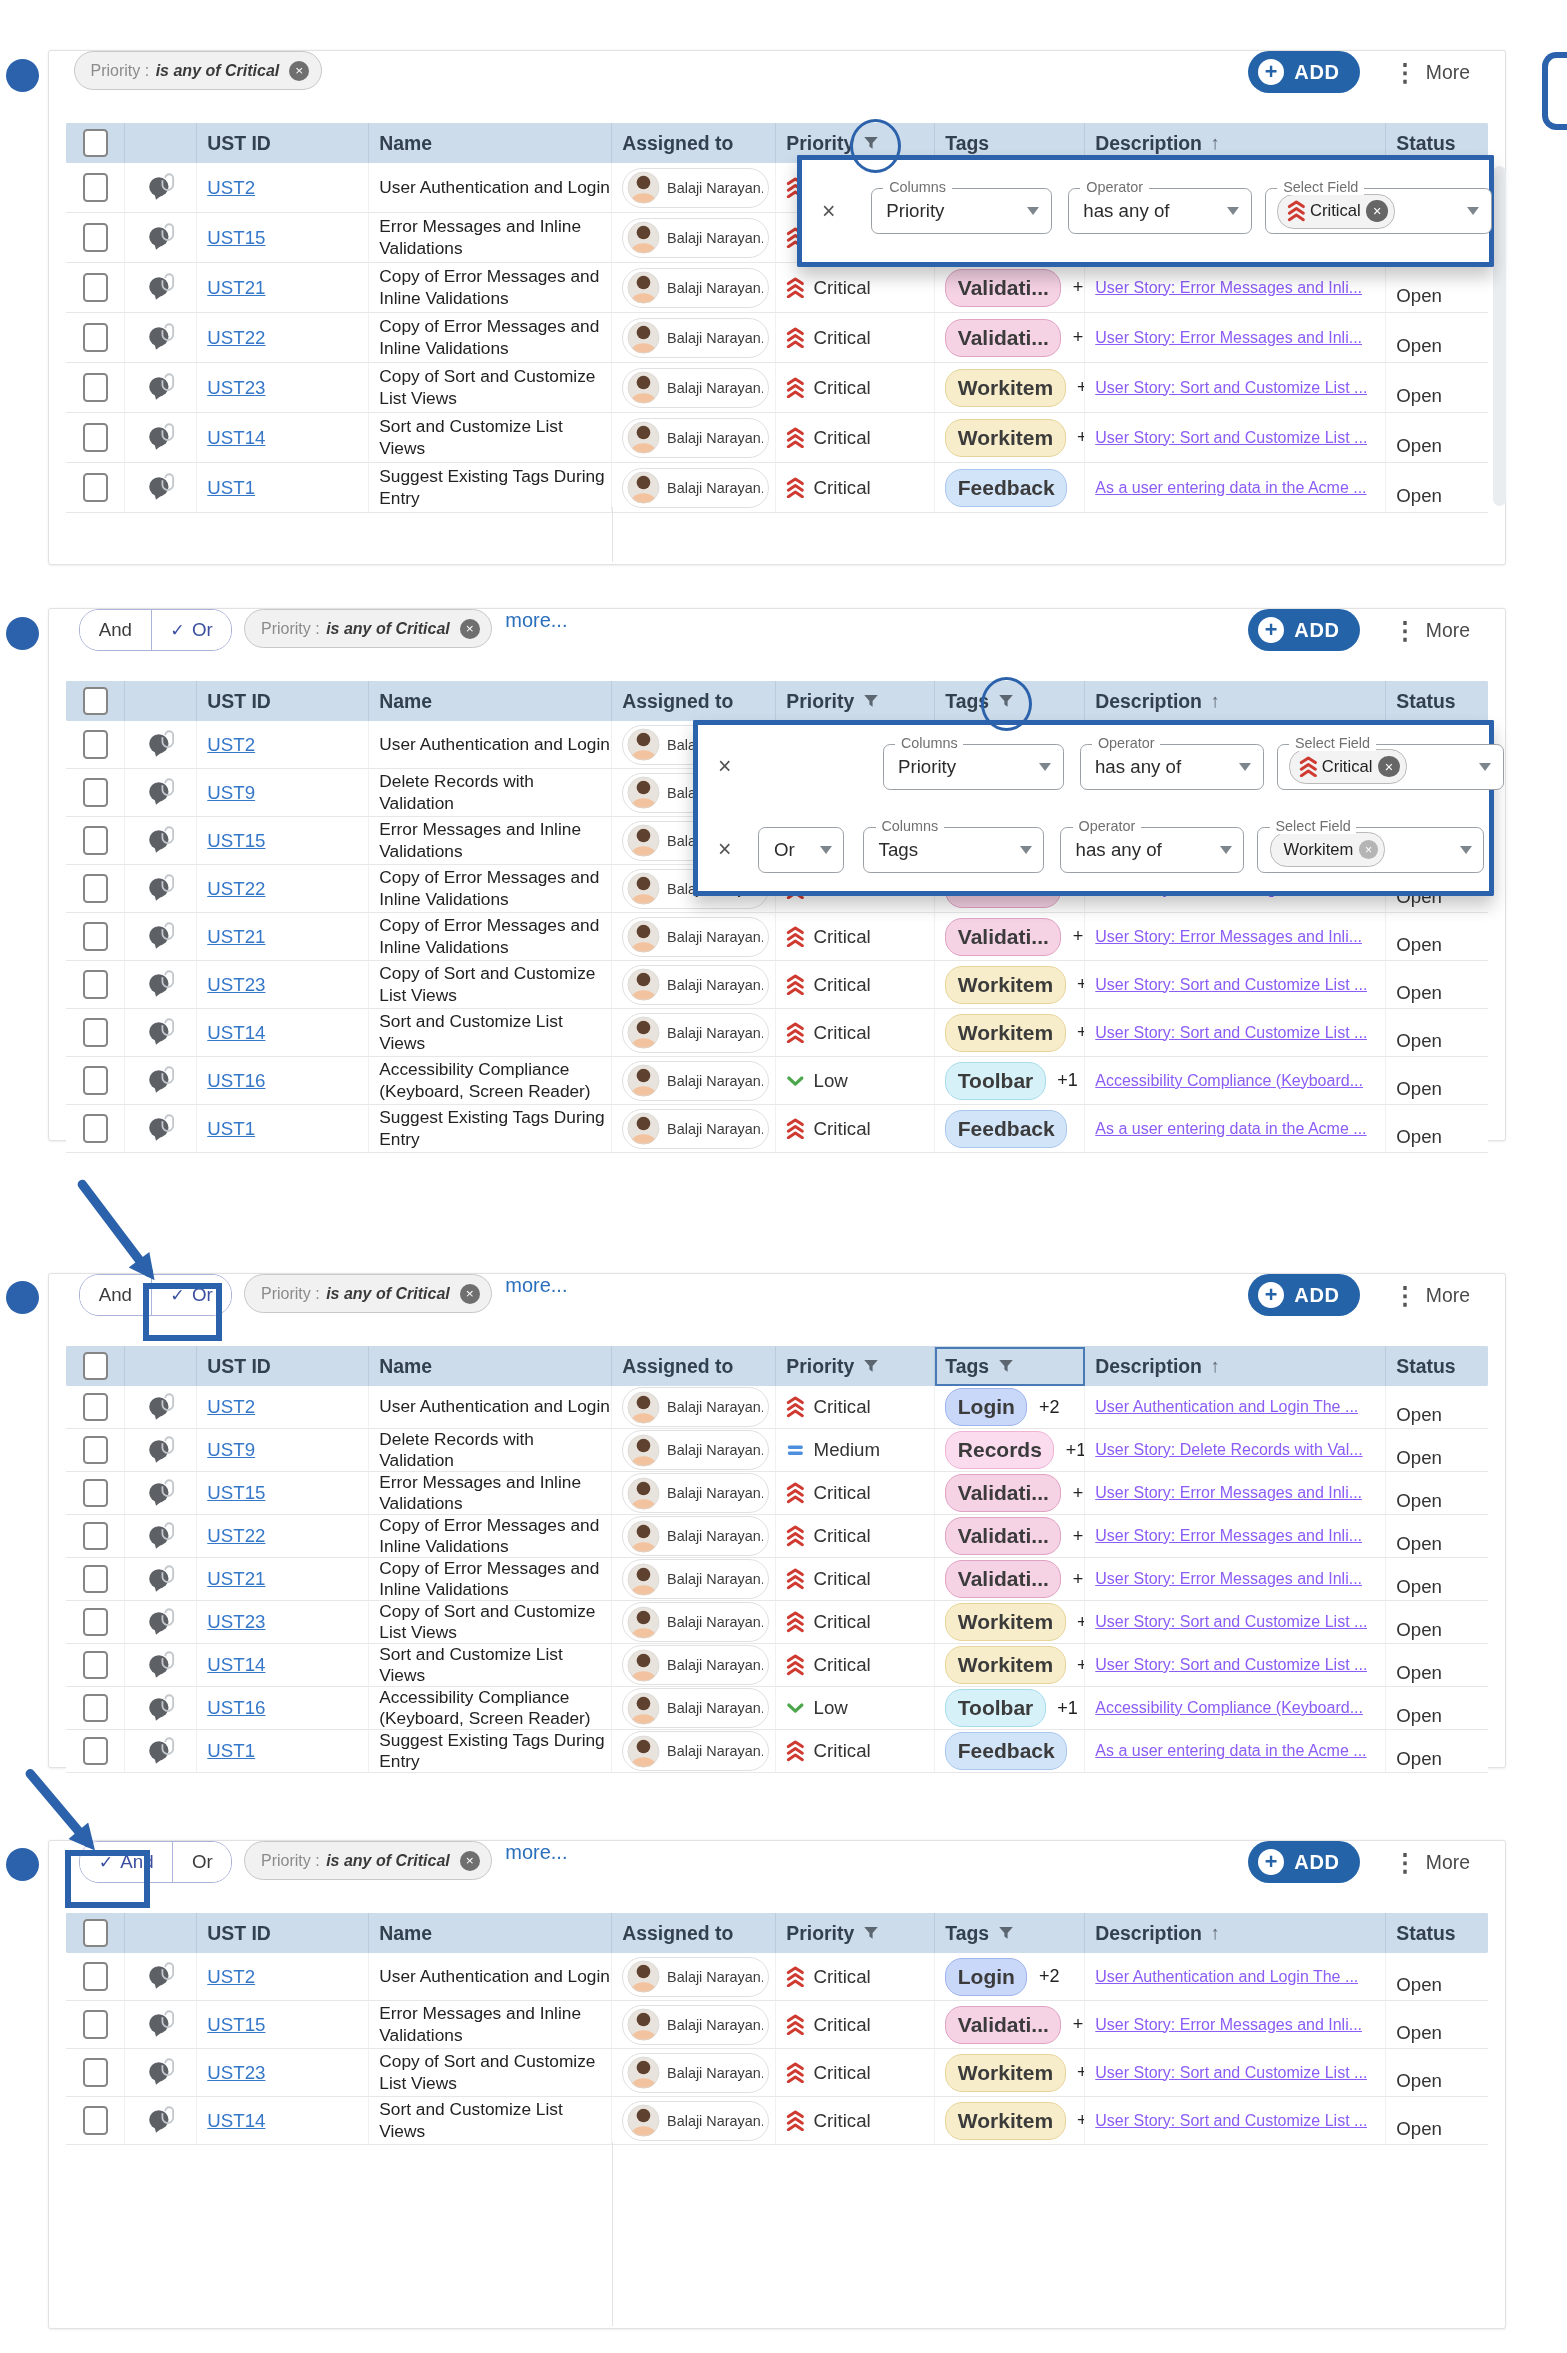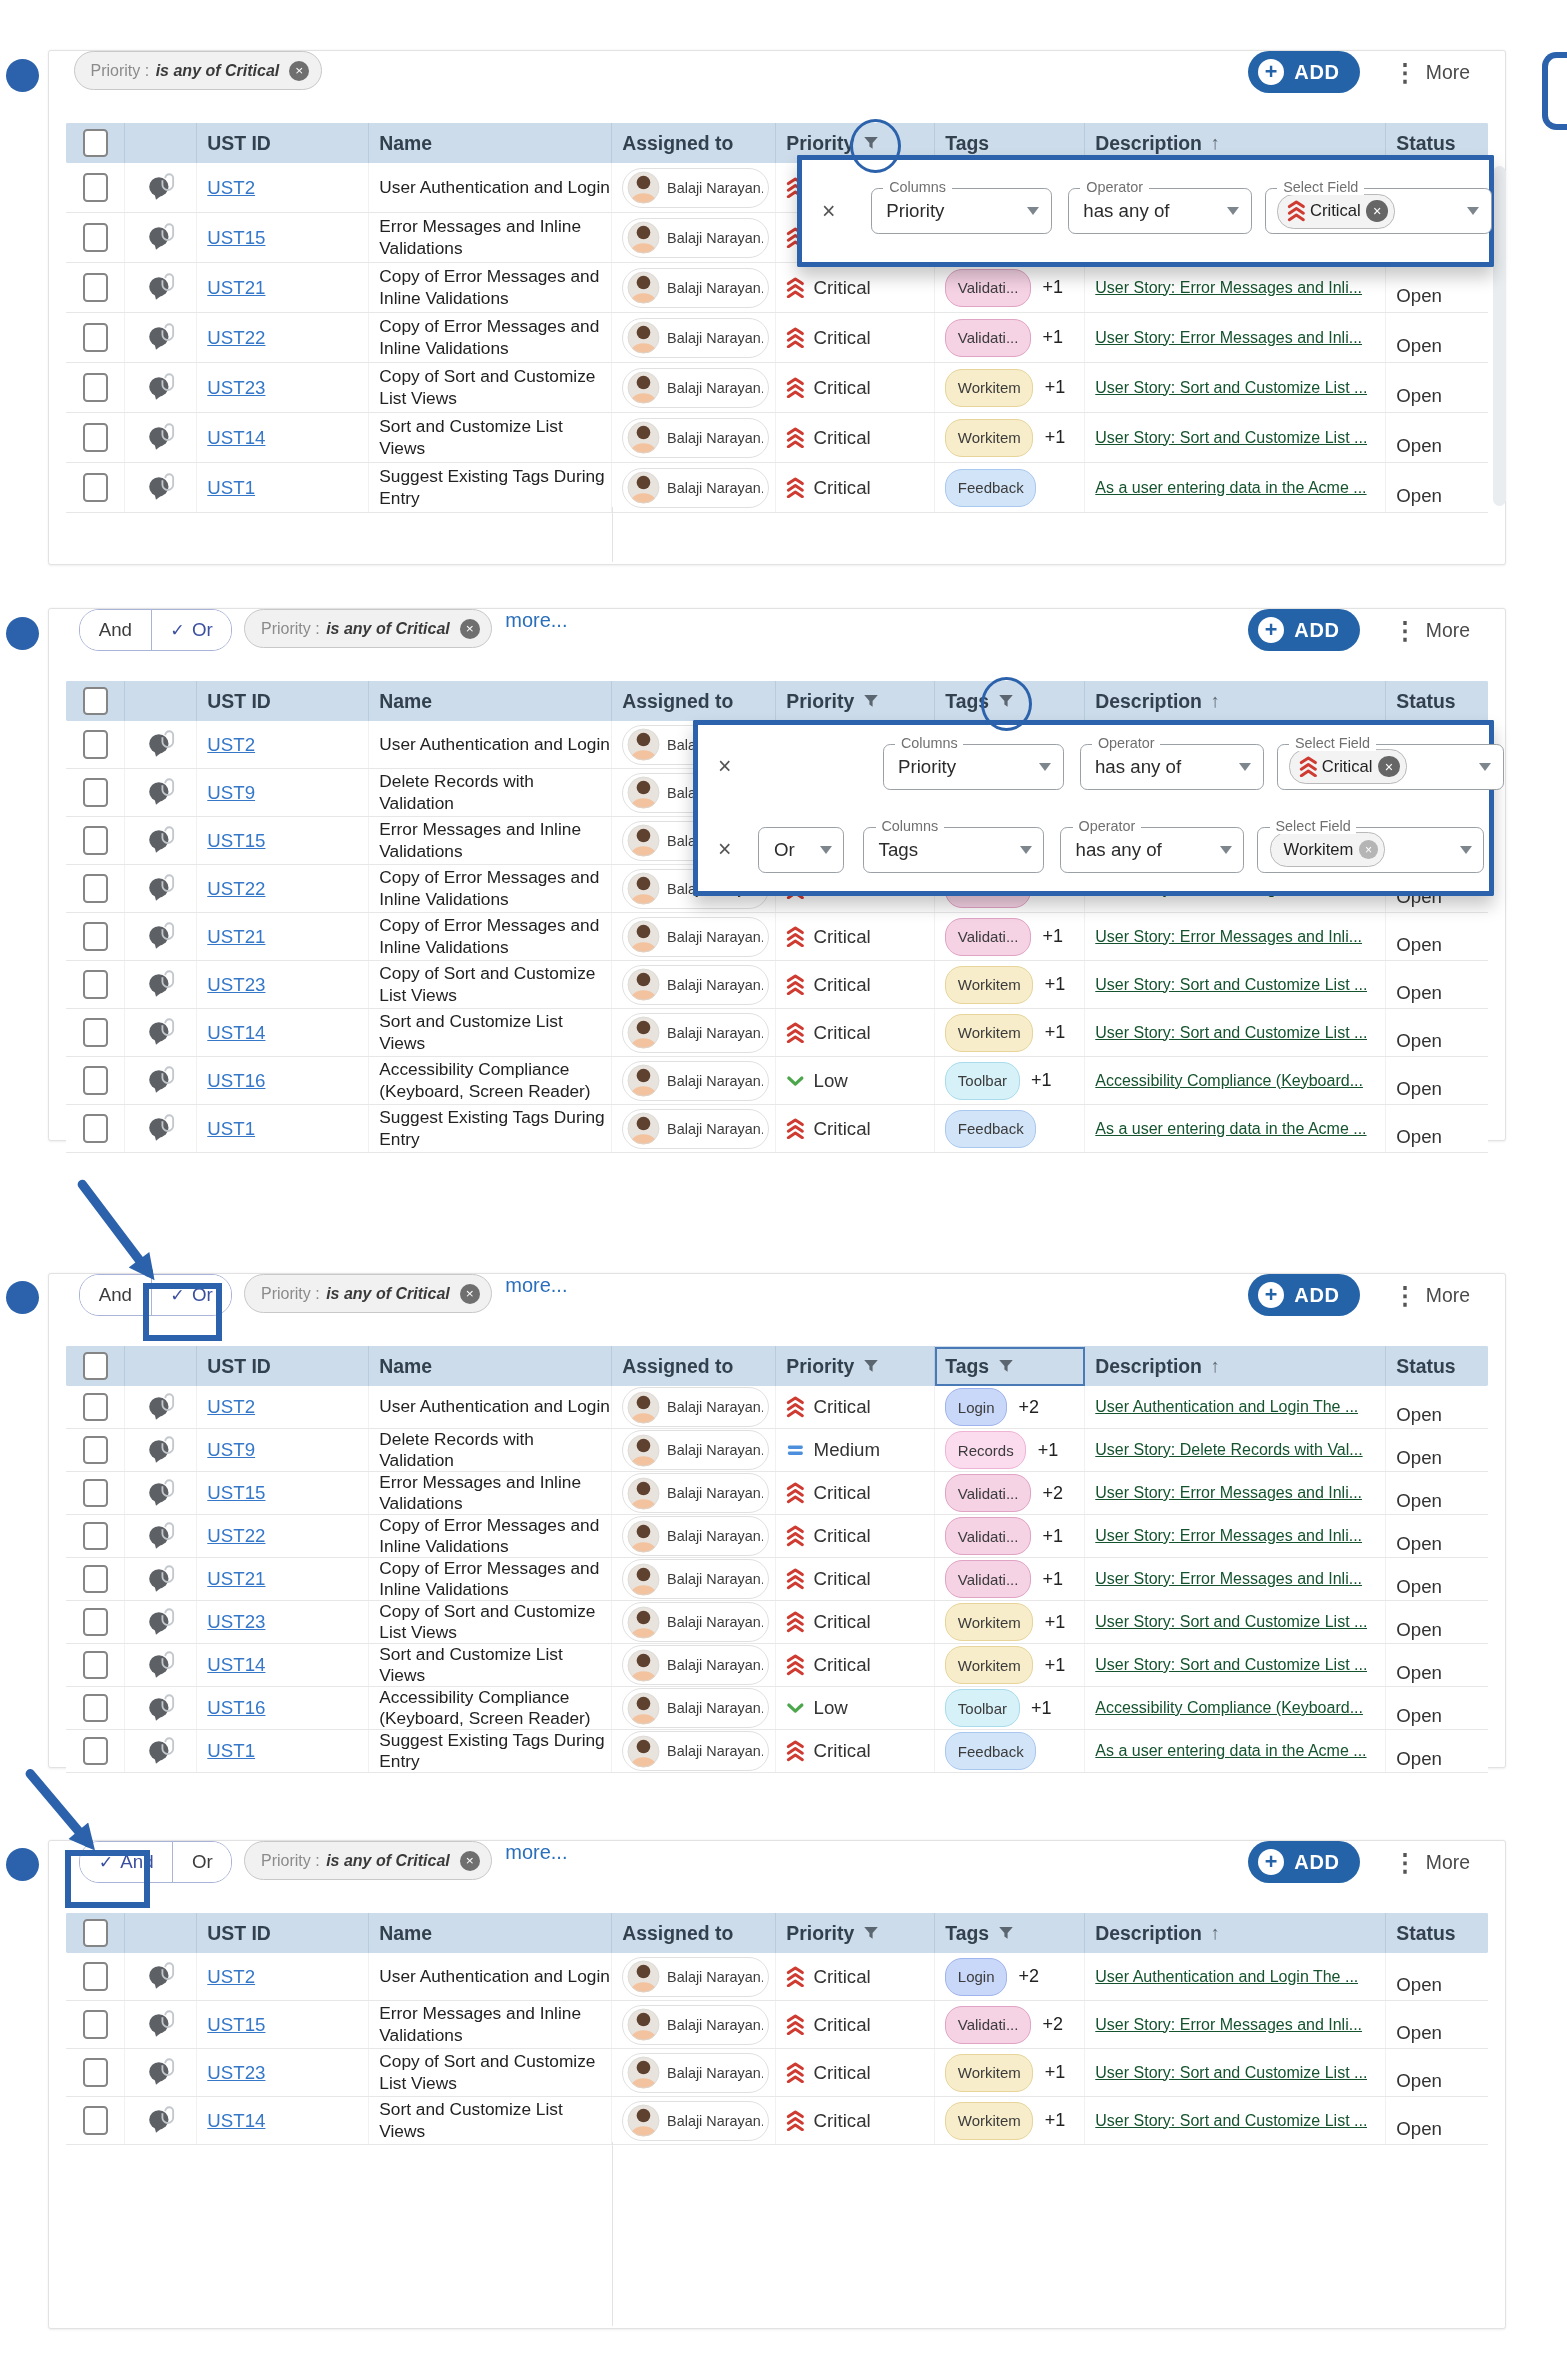--- a/index.html
+++ b/index.html
@@ -31,29 +31,29 @@
   .trow{border-bottom:0.7px solid #e7e7e7;background:#fff;}
   .td{display:flex;align-items:center;padding-left:10px;font-size:18.7px;color:#333;border-right:0.7px solid #f1f1f1;overflow:hidden;box-sizing:border-box;}
   .td.c{justify-content:center;padding-left:0;}
   .td:last-child{border-right:none;margin-top:16px;}
   .cb{width:21.6px;height:24.5px;border:2.2px solid #858585;border-radius:4.3px;background:#fff;flex:none;cursor:pointer;}
   .ust{color:#3577c8;text-decoration:underline;font-size:18.7px;cursor:pointer;}
   .nm{font-size:17.3px;color:#222;line-height:1.22;}
   .apill{display:flex;align-items:center;height:40px;width:147px;border:1.4px solid #e0e0e0;border-radius:20px;background:#fff;padding:0 5.8px 0 3.6px;box-sizing:border-box;cursor:pointer;}
   .aname{margin-left:7.2px;font-size:14.4px;color:#3b3b3b;white-space:nowrap;overflow:hidden;}
   .prio-ic{display:flex;margin-right:8.6px;flex:none;}
-  .tag{display:flex;align-items:center;justify-content:center;height:36px;padding:0 11.5px;border-radius:17px;font-size:15px;color:#3b3b3b;border:1.1px solid;white-space:nowrap;}
+  .tag{display:flex;align-items:center;justify-content:center;height:36px;padding:0 11.5px;border-radius:17px;font-size:21px;color:#3b3b3b;border:1.1px solid;white-space:nowrap;font-weight:bold;}
   .tag-login{background:#c9d7f8;border-color:#9fb4ee;}
   .tag-records{background:#fadcee;border-color:#efb3d6;}
   .tag-validation{background:#f5d2e4;border-color:#e0a3c4;}
   .tag-workitem{background:#f8edca;border-color:#e6d49a;}
   .tag-toolbar{background:#d6f1f8;border-color:#a8dcec;}
   .tag-feedback{background:#d2e4f8;border-color:#a9c8ef;}
   .extra{margin-left:11.5px;font-size:18px;color:#222;}
-  .desc-a{color:#14532d;text-decoration:underline;font-size:16px;white-space:nowrap;overflow:hidden;cursor:pointer;}
+  .desc-a{color:#8b5cf6;text-decoration:underline;font-size:16px;white-space:nowrap;overflow:hidden;cursor:pointer;}
   .status{font-size:18.7px;color:#333;}
   .popup{position:absolute;border:5.8px solid #2b62ab;background:#fff;box-shadow:0 10px 17.3px rgba(0,0,0,.22);display:flex;flex-direction:column;justify-content:center;z-index:30;box-sizing:border-box;border-radius:1.4px;}
   .popup-row{display:flex;align-items:center;flex:1;}
   .px{width:24.5px;text-align:center;font-size:23px;color:#555;margin-left:14.4px;flex:none;cursor:pointer;}
   .fs{position:relative;height:46px;border:1.4px solid #9aa0a6;border-radius:7.2px;display:flex;align-items:center;background:#fff;box-sizing:border-box;flex:none;cursor:pointer;}
   .fs-legend{position:absolute;top:-10px;left:11.5px;background:#fff;padding:0 5.8px;font-size:14.4px;color:#707070;white-space:nowrap;}
   .fs-value{margin-left:14.4px;font-size:18.7px;color:#2b2b2b;white-space:nowrap;}
   .fs-caret{position:absolute;right:11.5px;width:0;height:0;border-left:6.5px solid transparent;border-right:6.5px solid transparent;border-top:8px solid #7e868d;}
   .sel-chip{display:flex;align-items:center;height:33px;border:1.4px solid #b9b9b9;border-radius:16.6px;background:#f3f3f3;padding:0 5.8px 0 8.6px;margin-left:11.5px;}
   .sel-chip .lbl{font-size:16.6px;color:#222;margin:0 5.8px 0 4.3px;white-space:nowrap;}

